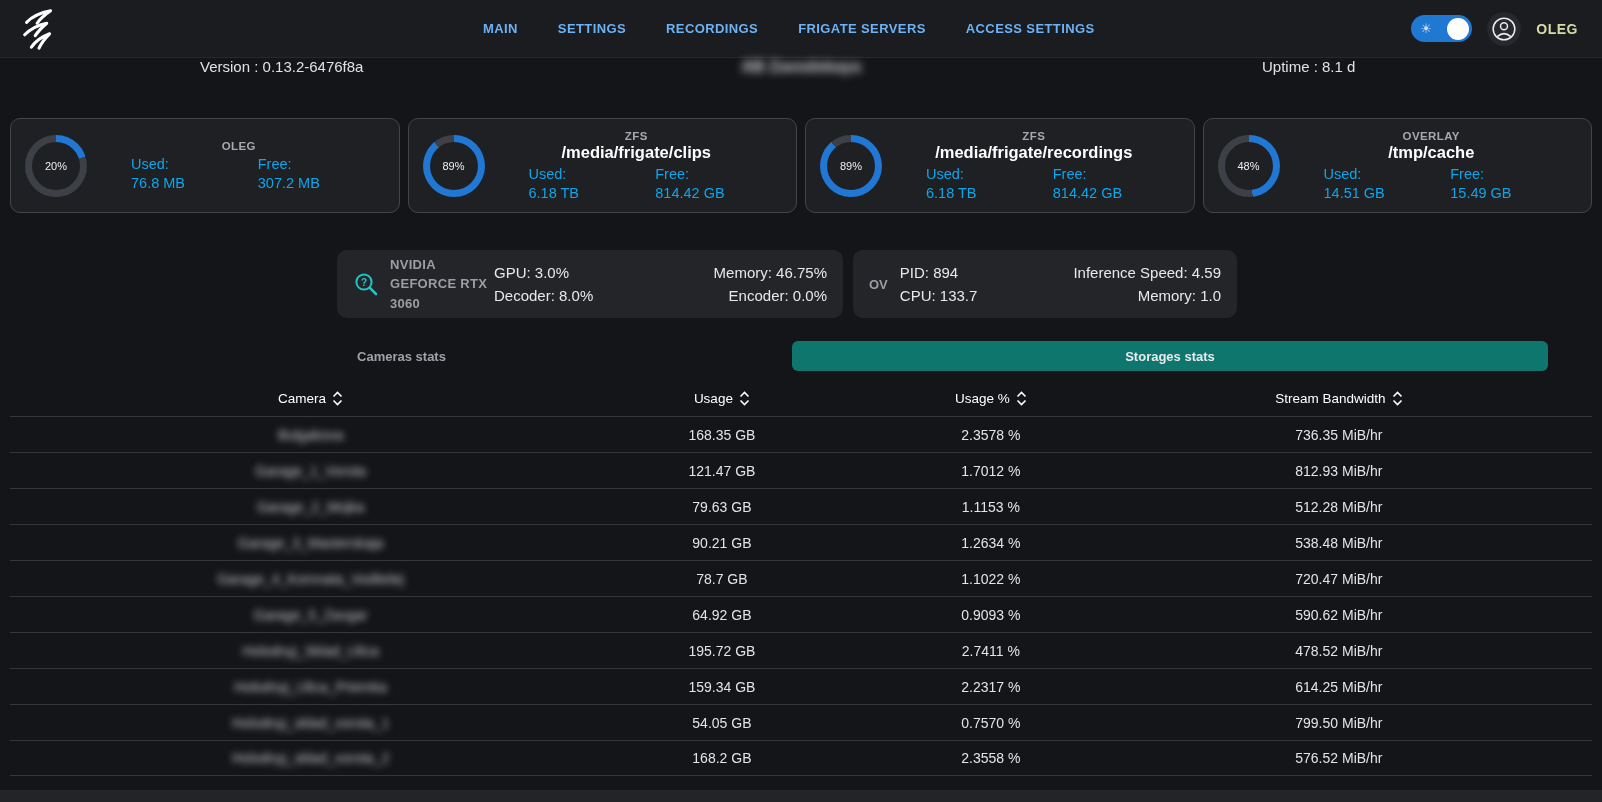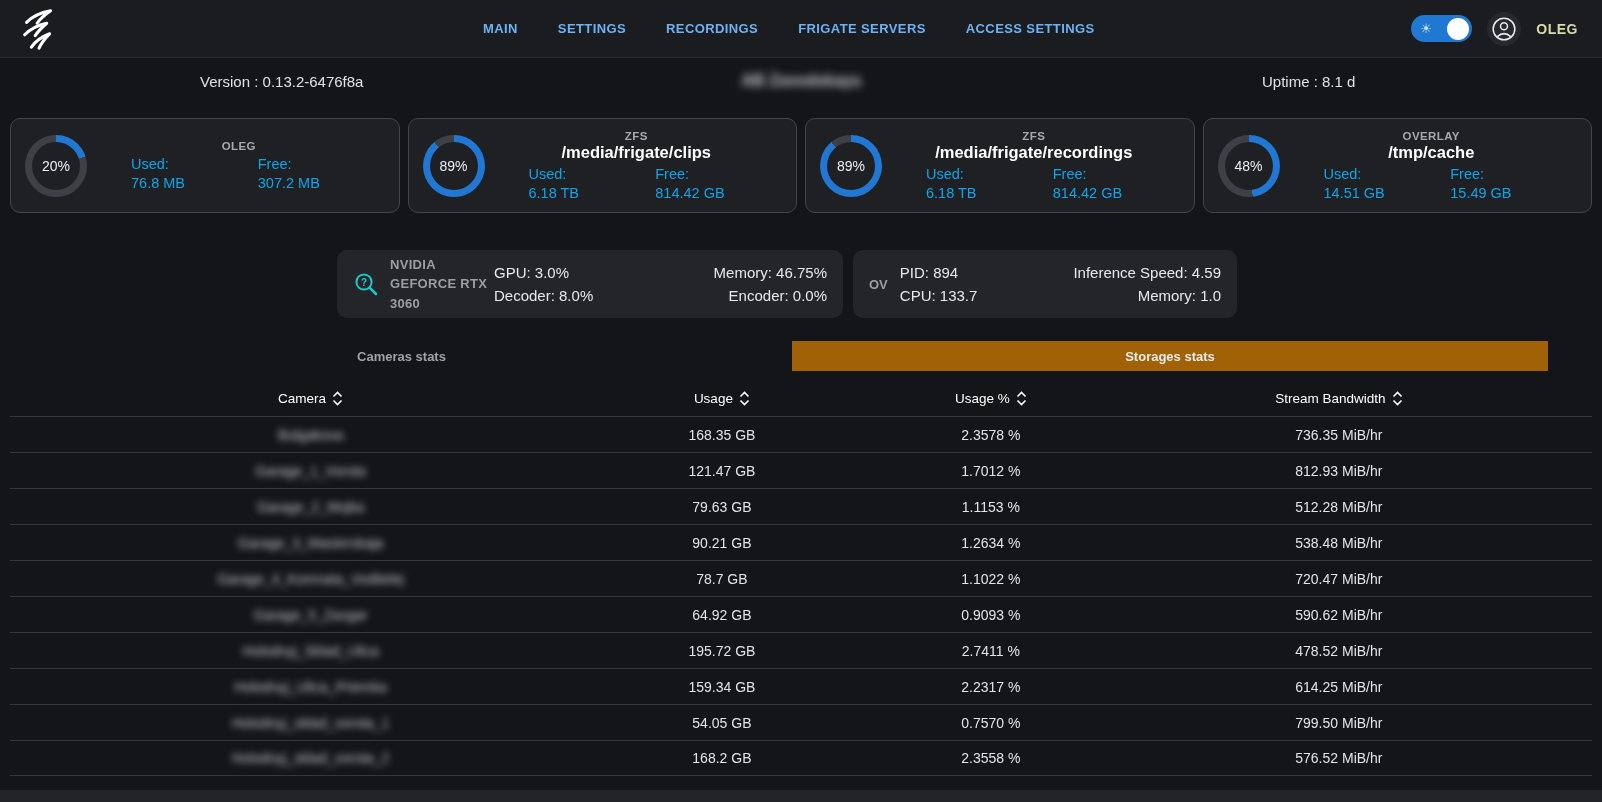--- a/index.html
+++ b/index.html
@@ -20,35 +20,35 @@
   .nav-links { position:absolute; left:50%; transform:translateX(-52%); display:flex; gap:40px; }
   .nav-link { color:#6cb2f4; font-weight:bold; font-size:13px; letter-spacing:.4px; cursor:pointer; white-space:nowrap; }
   .nav-right { margin-left:auto; display:flex; align-items:center; gap:15px; margin-right:24px; }
   .toggle { width:61px; height:27px; border-radius:14px; background:#1f78d1; position:relative; display:flex; align-items:center; cursor:pointer; }
   .toggle .sun { margin-left:9px; font-size:13px; color:#cfe2fa; line-height:1; }
   .toggle .knob { position:absolute; right:3px; top:2.5px; width:22px; height:22px; background:#fff; border-radius:50%; }
   .avatar-btn { width:34px; height:34px; border-radius:50%; background:#26282d; display:flex; align-items:center; justify-content:center; cursor:pointer; }
   .username { color:#d8dba6; font-weight:bold; font-size:14px; letter-spacing:.5px; cursor:pointer; }
 
   
-  .info-bar { height:46px; display:flex; align-items:center; position:relative; font-size:15px; color:#dfe2e5; }
+  .info-bar { height:46px; display:flex; align-items:flex-start; position:relative; font-size:15px; color:#dfe2e5; }
   .version { margin-left:200px; }
   .site-title { position:absolute; left:50%; transform:translateX(-50%); font-weight:bold; font-size:16px; color:#cfd2d6; filter:blur(4px); }
   .uptime { position:absolute; left:1262px; }
 
   
   .cards-row { display:flex; gap:8px; margin:14px 10px 0; }
   .storage-card {
     flex:1; height:95px; background:#1e2024; border:1px solid #43454b; border-radius:10px;
     display:flex; align-items:center; padding:0 14px;
   }
   .donut { width:62px; height:62px; border-radius:50%; position:relative; flex:0 0 auto; }
   .donut-inner {
     position:absolute; inset:7px; border-radius:50%; background:#1e2024;
-    display:flex; align-items:center; justify-content:center; font-size:14px; color:#eceef0;
+    display:flex; align-items:center; justify-content:center; font-size:11px; color:#eceef0;
   }
   .card-body { flex:1; display:flex; flex-direction:column; margin-left:6px; }
   .fs-type { text-align:center; font-size:11.5px; font-weight:bold; color:#a6a9ae; letter-spacing:.4px; }
   .mount { text-align:center; font-size:16.5px; font-weight:bold; color:#fff; margin-top:1px; }
   .uf-grid { display:grid; grid-template-columns:1fr 1fr; padding-left:38px; margin-top:4px; row-gap:3px; font-size:14.5px; color:#0ea5e9; }
 
   
   .proc-row { display:flex; gap:10px; margin:37px 0 0 337px; }
   .proc-card { height:68px; background:#232529; border-radius:10px; display:flex; align-items:center; padding:0 16px; }
   .gpu-card { width:506px; }
@@ -60,21 +60,21 @@
   .stats-right { margin-left:auto; text-align:right; }
 
   
   .tabs-row { position:relative; height:30px; margin:23px 10px 0; }
   .tab-cameras {
     position:absolute; left:0; width:783px; height:30px;
     display:flex; align-items:center; justify-content:center;
     color:#9fa2a7; font-weight:bold; font-size:13px; cursor:pointer;
   }
   .tab-storages {
-    position:absolute; left:782px; width:756px; height:30px; background:#a16207; border-radius:0;
+    position:absolute; left:782px; width:756px; height:30px; background:#0f766e; border-radius:6px;
     display:flex; align-items:center; justify-content:center;
     color:#e8eaec; font-weight:bold; font-size:13px; cursor:pointer;
   }
 
   
   .table { margin:9px 10px 0; }
   .thead, .trow { display:grid; grid-template-columns:38% 14% 20% 24%; height:36px; align-items:center; }
   .thead { font-weight:normal; font-size:13.5px; color:#ffffff; }
   .th { display:flex; align-items:center; justify-content:center; gap:6px; cursor:pointer; }
   .sort-icon { display:inline-flex; }

